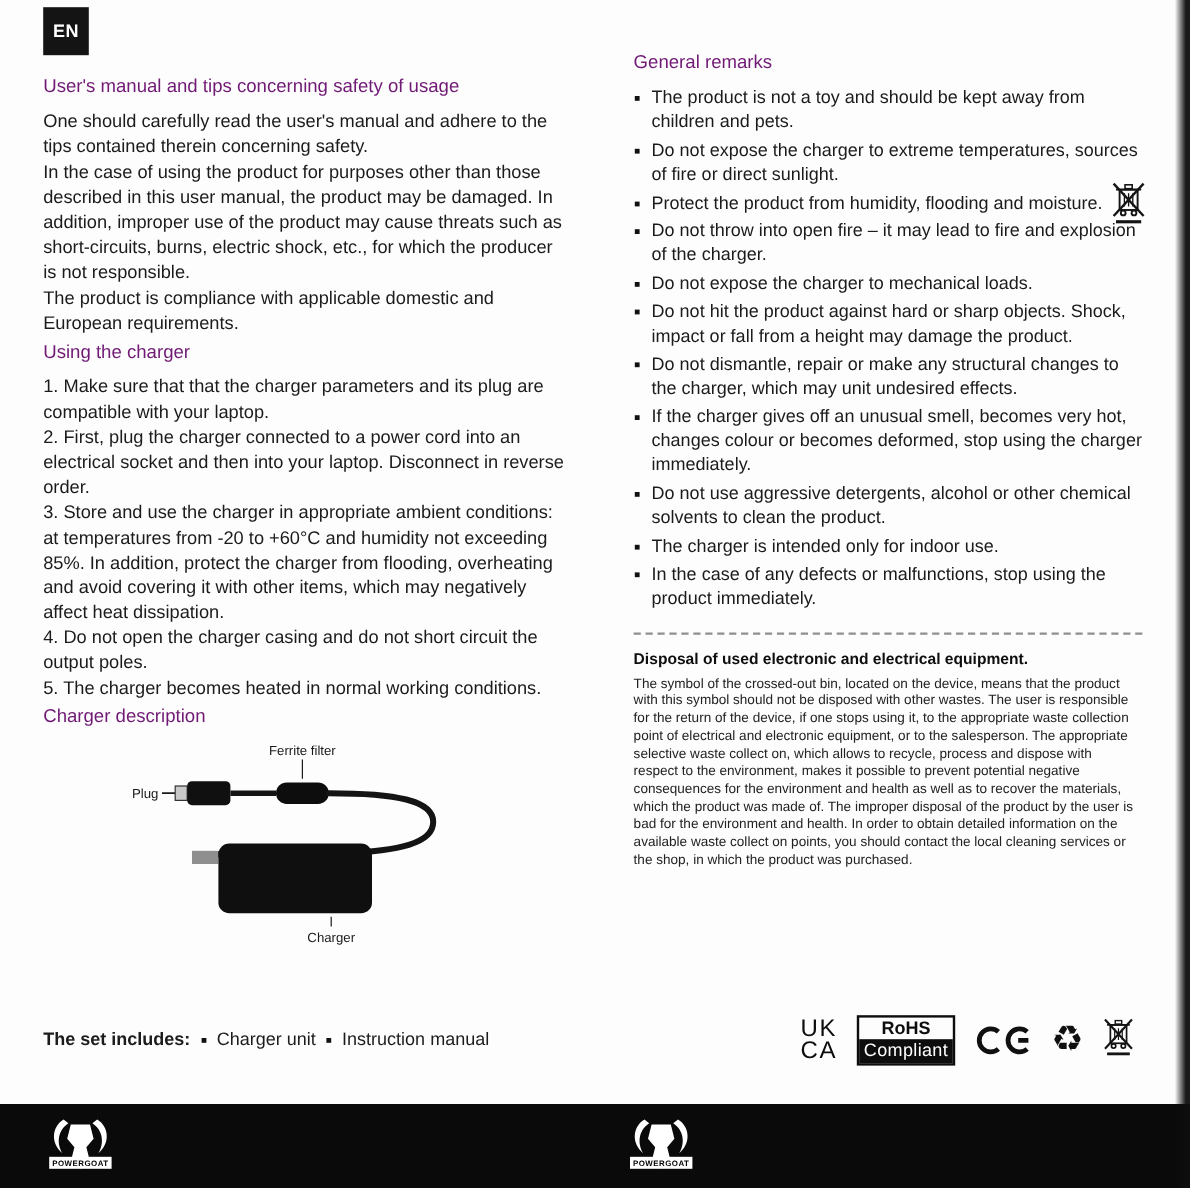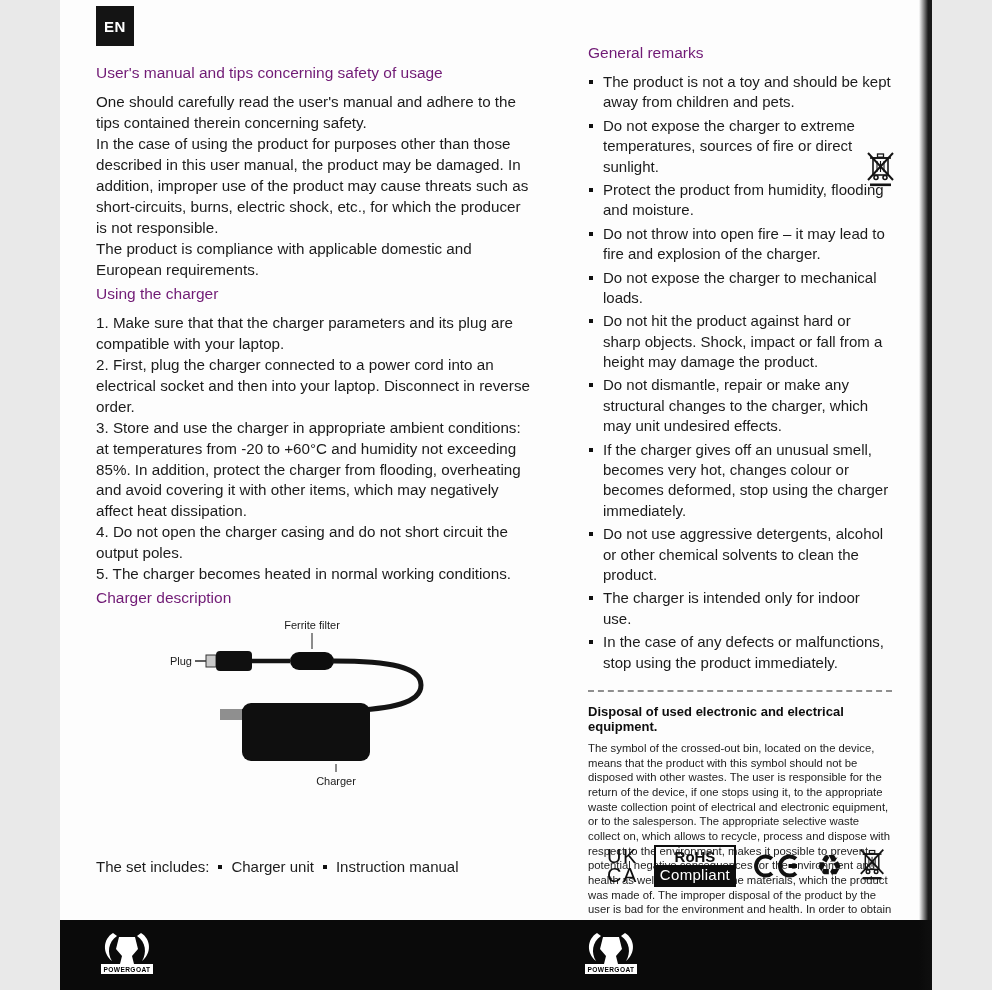--- a/index.html
+++ b/index.html
@@ -1,17 +1,17 @@
 <!DOCTYPE html>
 <html><head>
 <meta charset="utf-8">
 <style>
   *{box-sizing:border-box}
   html,body{margin:0;padding:0;background:#e9e9e9}
-  .page{position:relative;width:872px;height:990px;margin:0 auto;background:#fdfdfd;
+  .page{position:relative;width:992px;height:990px;margin:0 auto;background:#fdfdfd;
         font-family:"Liberation Sans",sans-serif;color:#1c1c1c;overflow:hidden}
   .edge-right{position:absolute;top:0;right:0;width:13px;height:100%;
         background:linear-gradient(to right,rgba(20,20,20,0),rgba(14,14,14,.95) 70%);z-index:6}
   .en-badge{position:absolute;top:6px;left:36px;width:38px;height:40px;background:#141414;color:#fff;
         font-weight:bold;font-size:15px;display:flex;align-items:center;justify-content:center;letter-spacing:.5px}
   .cols{display:flex;padding:64px 40px 0 36px;gap:56px}
   .col-left{width:436px;flex:none}
   .col-right{flex:1;margin-top:-24px}
   h2{font-size:15.5px;font-weight:normal;color:#701a75;margin:4px 0 10px}
   .col-left h2:first-child{margin-top:0}
@@ -22,21 +22,21 @@
   .remarks li{position:relative;padding-left:15px;font-size:15px;line-height:1.36;margin-bottom:3px;color:#1b1b1b}
   .remarks .sqb{position:absolute;left:1px;top:8px;width:4px;height:4px;background:#111}
   .dashed-sep{border:none;border-top:2px dashed #8f8f8f;margin:17px 0 12px}
   .disposal-h{font-size:13px;font-weight:bold;color:#0e0e0e;margin:0 0 7px}
   .disposal-p{font-size:11.3px;line-height:1.3;margin:0;color:#222;max-width:418px}
   
   .diagram{margin:6px 0 0 44px}
   .diagram svg text{font-family:"Liberation Sans",sans-serif;font-size:11px;fill:#1a1a1a}
   
   .set-line{position:absolute;left:36px;top:858px;display:flex;align-items:center;gap:9px;font-size:15px;z-index:2}
-  .set-line .lbl{font-weight:normal}
+  .set-line .lbl{font-weight:bold}
   .set-line .sq{width:4px;height:4px;background:#111;display:inline-block}
   
   .marks{position:absolute;top:845px;right:46px;display:flex;align-items:center;gap:16px;z-index:2}
   .ukca{font-weight:normal;font-size:20px;line-height:.95;letter-spacing:1.5px;color:#0d0d0d}
   .rohs{border:2px solid #0d0d0d;text-align:center;min-width:62px}
   .rohs .r-top{font-weight:bold;font-size:15px;padding:1px 5px 0;color:#0d0d0d}
   .rohs .r-bot{background:#0d0d0d;color:#fff;font-size:15px;padding:1px 4px 2px;letter-spacing:.3px}
   .recycle{font-family:"DejaVu Sans",sans-serif;font-size:30px;color:#101010;line-height:1}
   
   .weee-margin{position:absolute;top:148px;right:36px;z-index:2}

